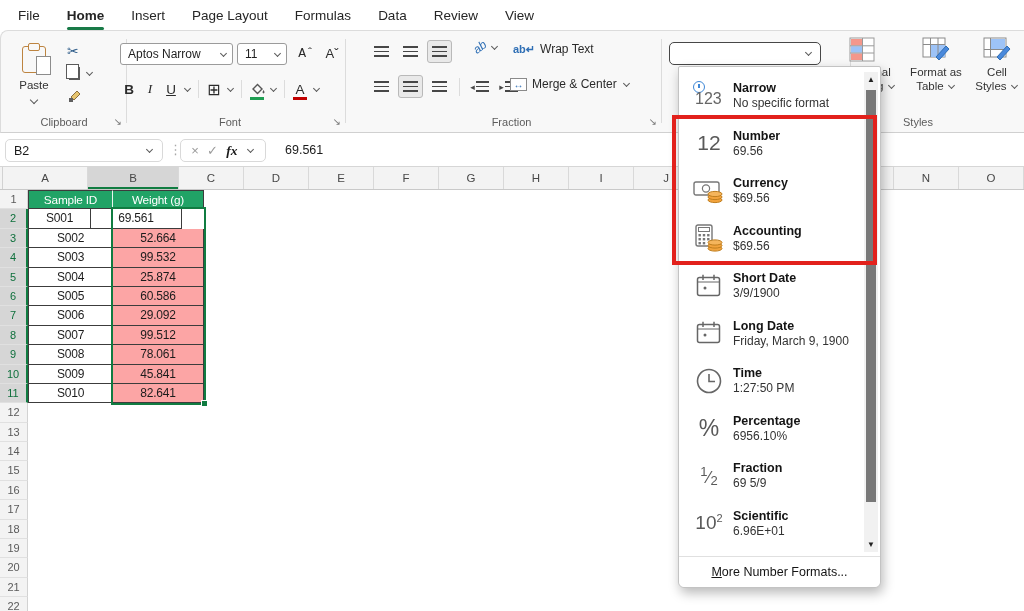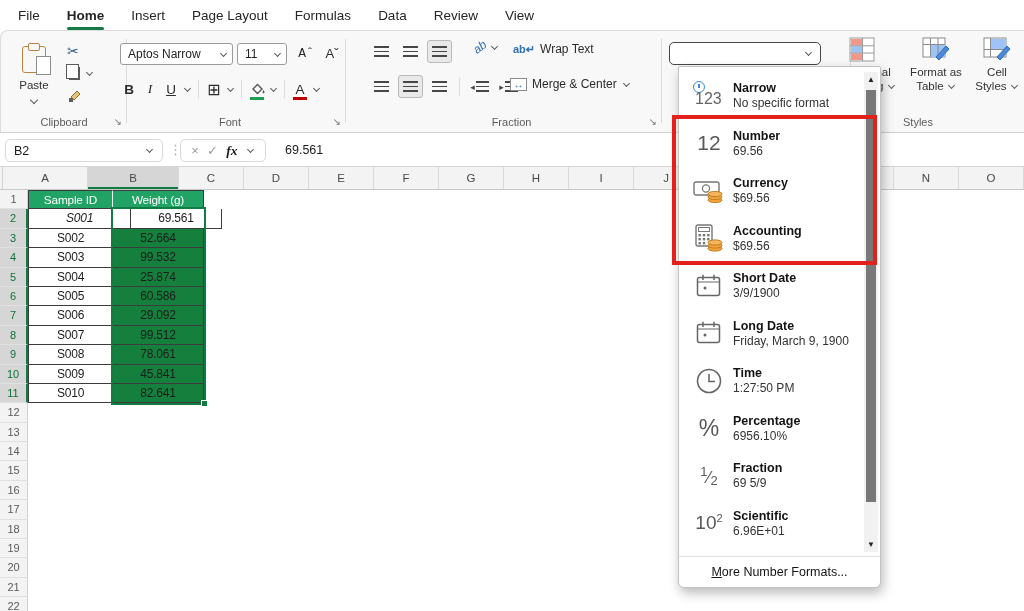--- a/index.html
+++ b/index.html
@@ -116,21 +116,21 @@
   .rh.sel { background:#d6d6d6; color:#0e703c; border-right:2px solid #107c41; }
   .xltable { position:absolute; left:28px; top:23px; }
   .trow { display:flex; }
   .tc { height:19.4px; line-height:18.5px; text-align:center; font-size:12px; letter-spacing:-0.2px;
         border-right:1px solid #3c3c3c; border-bottom:1px solid #3c3c3c; flex:none; }
   .trow:first-child .tc { border-top:1px solid #3c3c3c; }
   .tc:first-child { border-left:1px solid #3c3c3c; }
   .tc.th { background:#21a366; color:#fff; font-size:11.8px; border-right-color:#eaf5ee; border-bottom-color:#3c3c3c; }
   .tc.th:last-child{ border-right-color:#3c3c3c; }
   .tc.td { background:#fff; color:#1c1c1c; }
-  .tc.td.fill { background:#15803d; }
+  .tc.td.fill { background:#fca5a5; }
   .selbox { position:absolute; left:111px; top:40px; width:95px; height:198px; border:2px solid #107c41; pointer-events:none; }
   .handle { position:absolute; left:201px; top:233px; width:7px; height:7px; background:#107c41; border:1px solid #fff; }
 
   
   .fmt-panel { position:absolute; left:678px; top:66px; width:203px; height:522px; background:#fff;
                border:1px solid #c3c3c3; border-radius:2px 2px 6px 6px; box-shadow:2px 5px 12px rgba(0,0,0,.28); z-index:60; }
   .fmt-list { position:absolute; left:0; top:0; right:0; height:490px; padding-top:5px; }
   .fmt-item { height:47.5px; display:flex; align-items:center; padding-left:6px; }
   .fmt-ic { width:48px; flex:none; display:flex; justify-content:center; align-items:center; color:#595959; }
   .fmt-tx .l1 { font-weight:700; font-size:12.5px; color:#141414; }
@@ -395,21 +395,21 @@
       <div class="rh">20</div>
       <div class="rh">21</div>
       <div class="rh">22</div>
     </div>
   <div class="xltable" id="xltable">
       <div class="trow">
         <div class="tc th" style="width: 85px;">Sample ID</div>
         <div class="tc th" style="width: 91px;">Weight (g)</div>
       </div>
       <div class="trow">
-        <div class="tc td" style="width: 103px; font-style: italic;">S001</div>
+        <div class="tc td" style="width: 63px;">S001</div>
         <div class="tc td" style="width: 91px;">69.561</div>
       </div>
       <div class="trow">
         <div class="tc td" style="width: 85px;">S002</div>
         <div class="tc td fill" style="width: 91px;">52.664</div>
       </div>
       <div class="trow">
         <div class="tc td" style="width: 85px;">S003</div>
         <div class="tc td fill" style="width: 91px;">99.532</div>
       </div>

